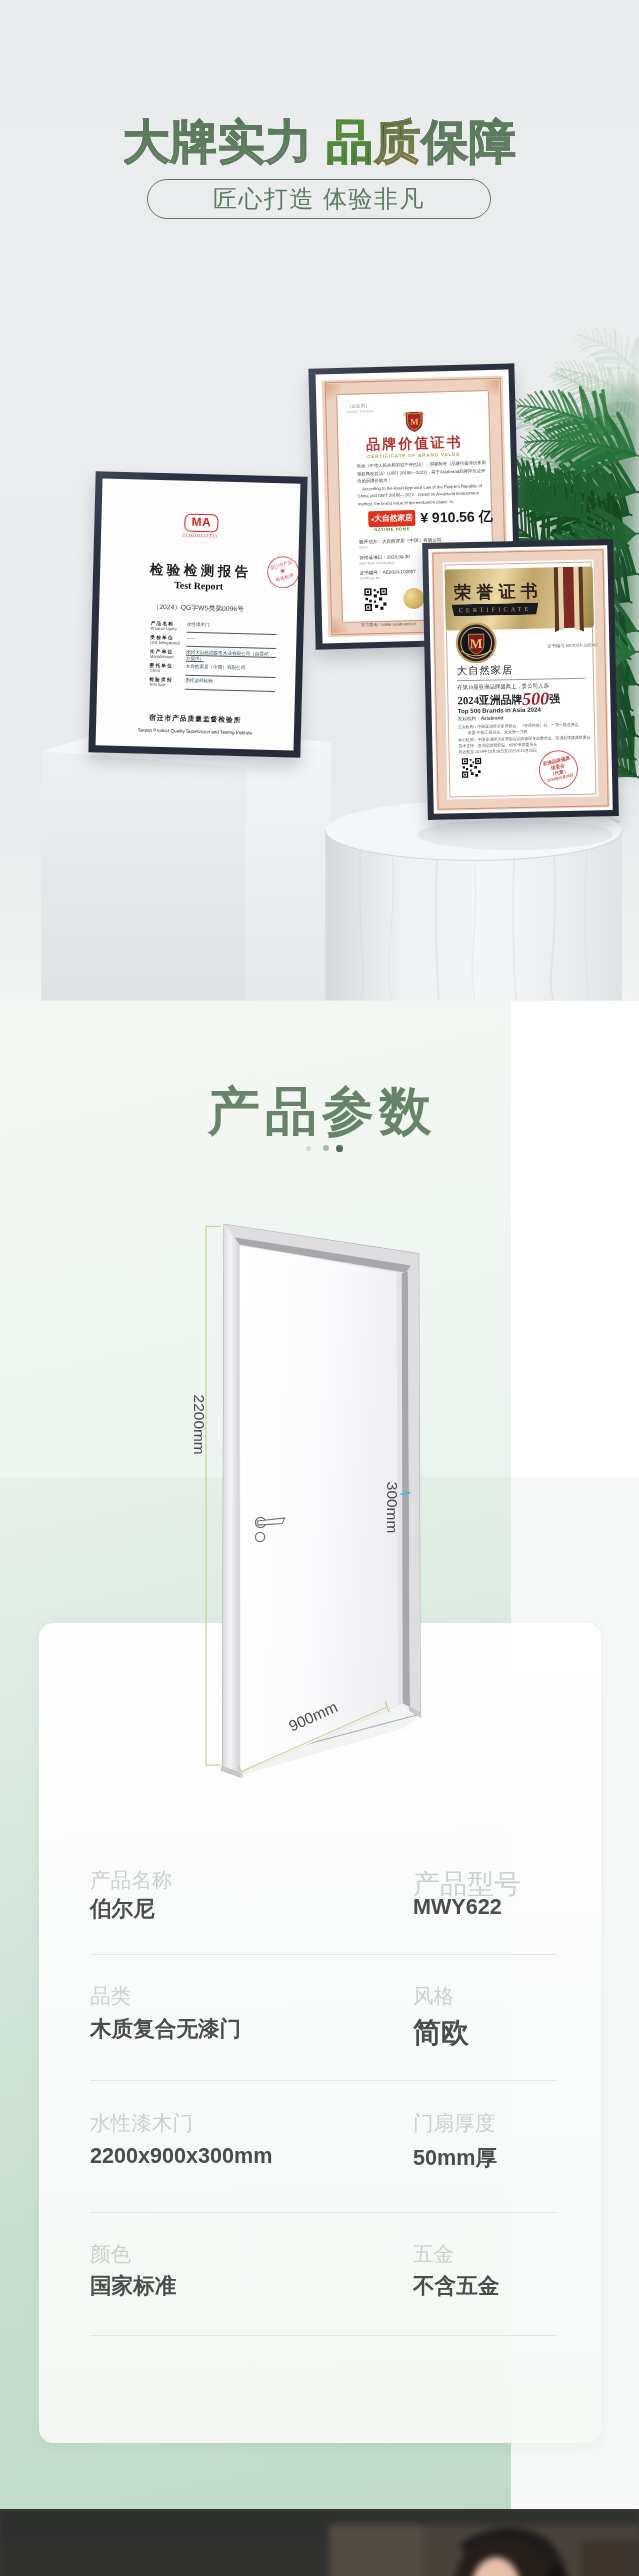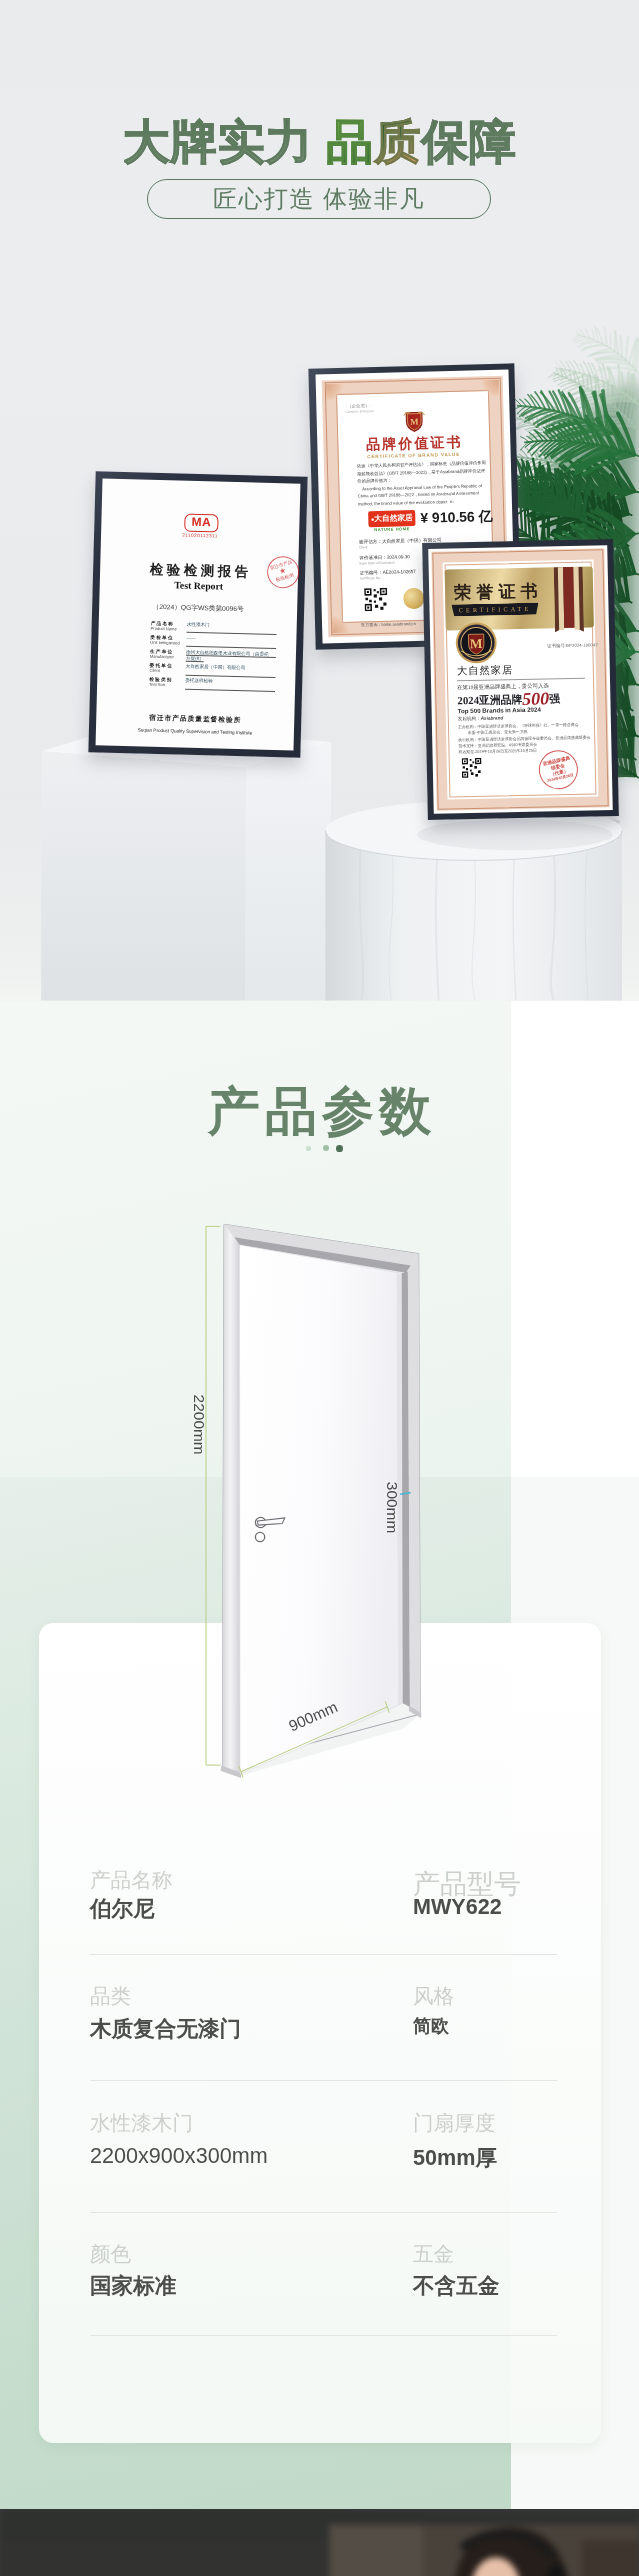--- a/index.html
+++ b/index.html
@@ -1791,26 +1791,26 @@
 
     <div class="abs" style="left:413px;top:865px;font-size:27px;color:#ccd0cc;">产品型号</div>
     <div class="abs" style="left:413px;top:893px;font-size:21.6px;font-weight:bold;color:#4b4d4b;">MWY622</div>
 
     <div class="abs" style="left:90px;top:953px;width:467px;height:0.5px;background:#e3e6e3;"></div>
 
     <div class="abs" style="left:90px;top:981px;font-size:20.6px;color:#ccd0cc;">品类</div>
     <div class="abs" style="left:90px;top:1013px;font-size:21.6px;font-weight:bold;color:#4b4d4b;">木质复合无漆门</div>
 
     <div class="abs" style="left:413px;top:981px;font-size:20.6px;color:#ccd0cc;">风格</div>
-    <div class="abs" style="left:413px;top:1013px;font-size:18px;font-weight:bold;color:#4b4d4b;">简欧</div>
+    <div class="abs" style="left:413px;top:1013px;font-size:28px;font-weight:bold;color:#4b4d4b;">简欧</div>
 
     <div class="abs" style="left:90px;top:1079px;width:467px;height:0.5px;background:#e3e6e3;"></div>
 
     <div class="abs" style="left:90px;top:1108px;font-size:20.6px;color:#ccd0cc;">水性漆木门</div>
-    <div class="abs" style="left:90px;top:1142px;font-size:21.6px;font-weight:normal;color:#4b4d4b;">2200x900x300mm</div>
+    <div class="abs" style="left:90px;top:1142px;font-size:21.6px;font-weight:bold;color:#4b4d4b;">2200x900x300mm</div>
 
     <div class="abs" style="left:413px;top:1108px;font-size:20.6px;color:#ccd0cc;">门扇厚度</div>
     <div class="abs" style="left:413px;top:1142px;font-size:21.6px;font-weight:bold;color:#4b4d4b;">50mm厚</div>
 
     <div class="abs" style="left:90px;top:1211px;width:467px;height:0.5px;background:#e3e6e3;"></div>
 
     <div class="abs" style="left:90px;top:1239px;font-size:20.6px;color:#ccd0cc;">颜色</div>
     <div class="abs" style="left:90px;top:1270px;font-size:21.6px;font-weight:bold;color:#4b4d4b;">国家标准</div>
 
     <div class="abs" style="left:413px;top:1239px;font-size:20.6px;color:#ccd0cc;">五金</div>

